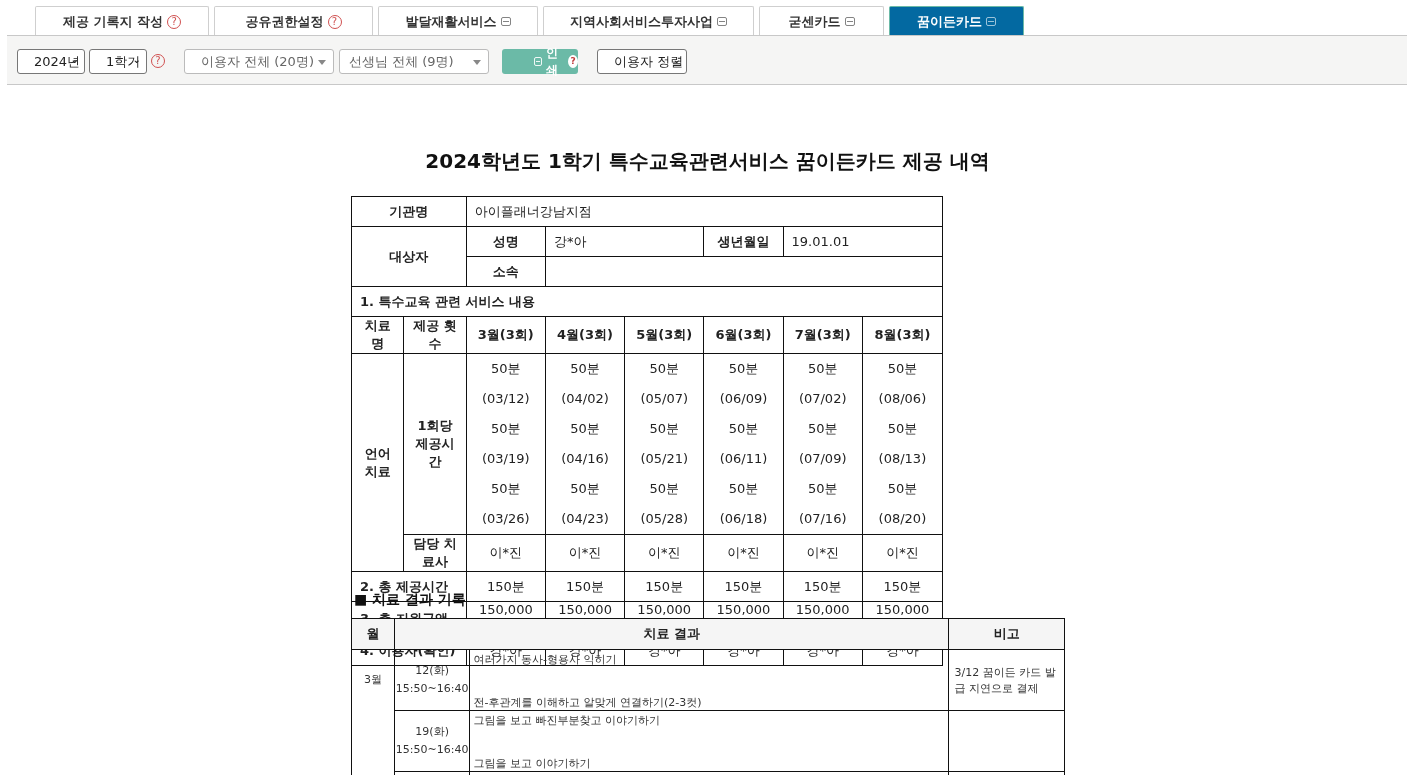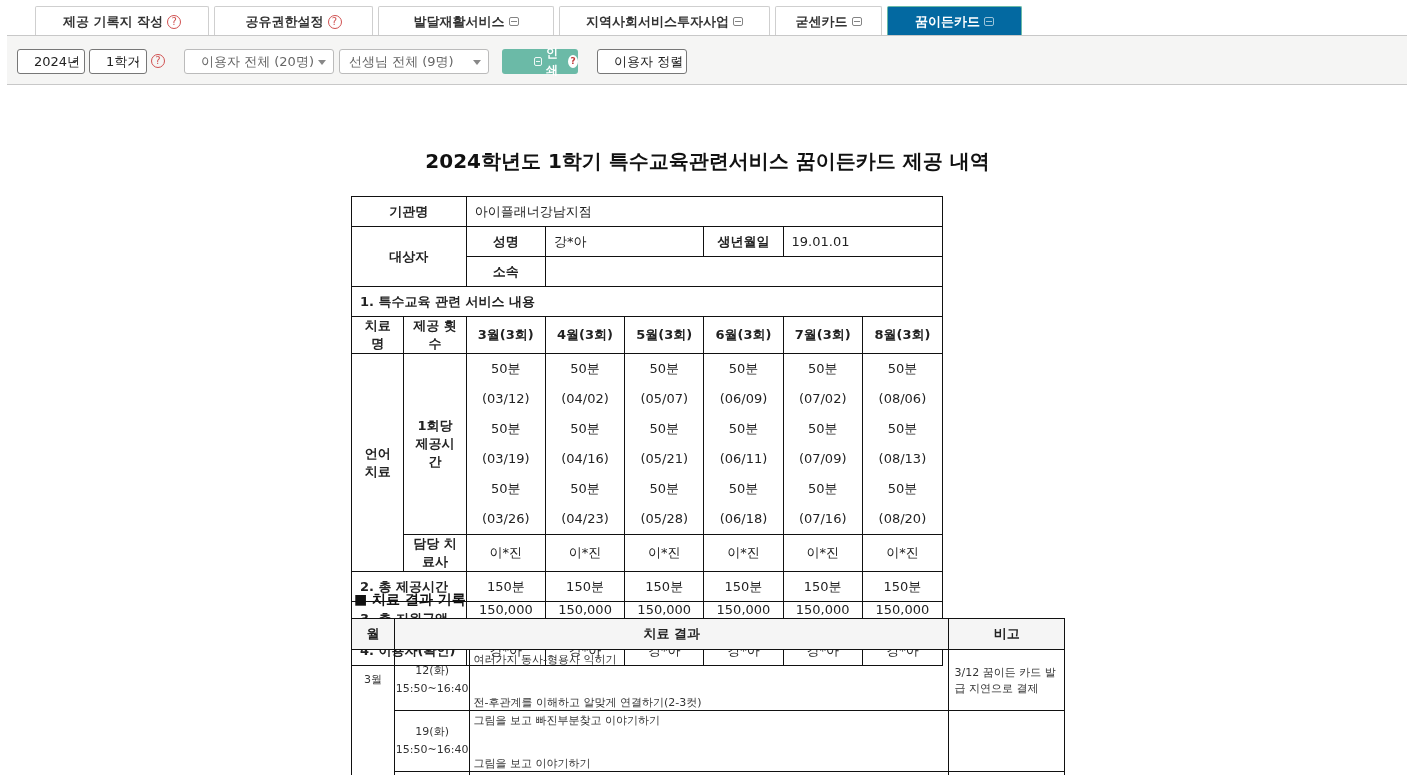--- a/index.html
+++ b/index.html
@@ -84,29 +84,29 @@
 
 <div class="tabs">
   <div class="tab" style="width:174px">
     <span>제공 기록지 작성</span>
     <span class="help-icon">?</span>
   </div>
   <div class="tab" style="width:159px">
     <span>공유권한설정</span>
     <span class="help-icon">?</span>
   </div>
-  <div class="tab" style="width:176px">
+  <div class="tab" style="width:160px">
     <span>발달재활서비스</span>
     <span class="print-icon"></span>
   </div>
   <div class="tab" style="width:211px">
     <span>지역사회서비스투자사업</span>
     <span class="print-icon"></span>
   </div>
-  <div class="tab" style="width:107px">
+  <div class="tab" style="width:125px">
     <span>굳센카드</span>
     <span class="print-icon"></span>
   </div>
   <div class="tab active" style="width:135px">
     <span>꿈이든카드</span>
     <span class="print-icon"></span>
   </div>
 </div>
 
 <div class="toolbar">

